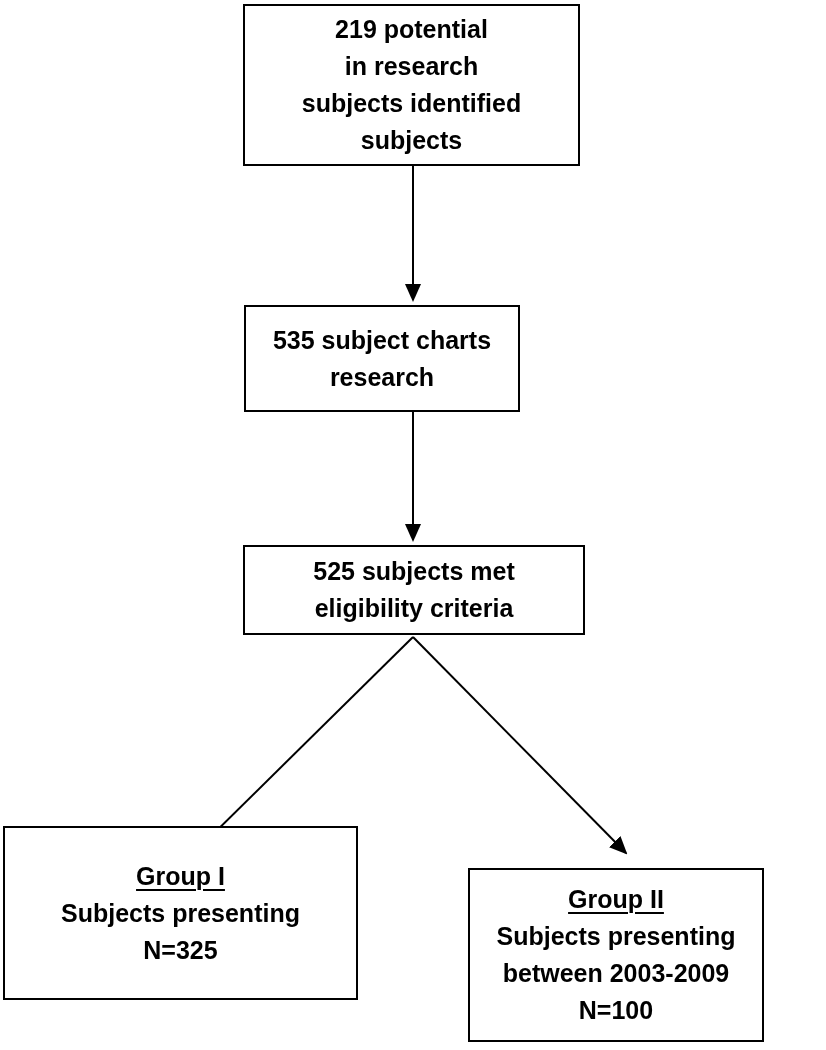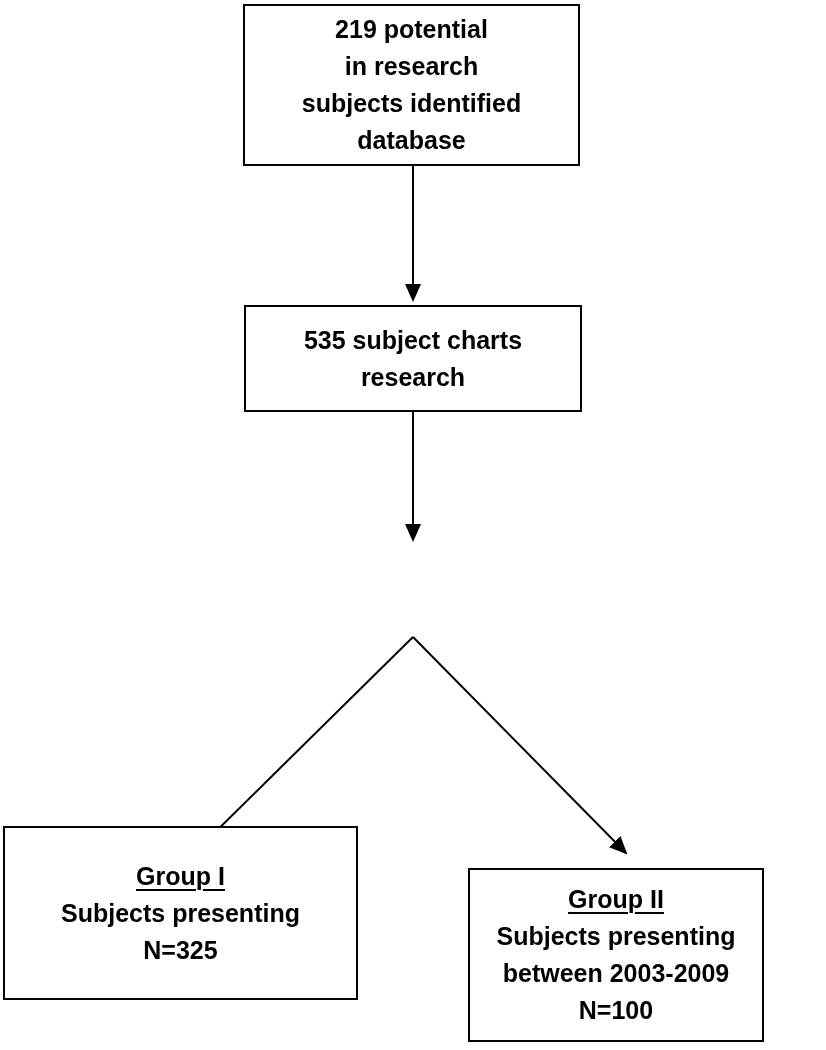--- a/index.html
+++ b/index.html
@@ -41,21 +41,21 @@
     display: flex;
     flex-direction: column;
     justify-content: center;
     align-items: center;
     text-align: center;
     font-weight: bold;
     font-size: 25px;
     line-height: 37px;
   }
   .box-identified { left: 243px; top: 4px;   width: 337px; height: 162px; }
-  .box-located    { left: 244px; top: 305px; width: 338px; height: 107px; }
+  .box-located    { left: 244px; top: 305px; width: 276px; height: 107px; }
   .box-eligible   { left: 243px; top: 545px; width: 342px; height: 90px;  }
   .box-group1     { left: 3px;   top: 826px; width: 355px; height: 174px; }
   .box-group2     { left: 468px; top: 868px; width: 296px; height: 174px; text-align: right; }
   .group-title {
     text-decoration: underline;
     text-decoration-thickness: 2px;
     text-underline-offset: 4px;
   }
 </style>
 </head>
@@ -72,28 +72,32 @@
     <line x1="413" y1="166" x2="413" y2="300" stroke="currentColor" stroke-width="2" marker-end="url(#ah)"></line>
     <line x1="413" y1="412" x2="413" y2="540" stroke="currentColor" stroke-width="2" marker-end="url(#ah)"></line>
     <line x1="413" y1="637" x2="194" y2="853" stroke="currentColor" stroke-width="2" marker-end="url(#ah)"></line>
     <line x1="413" y1="637" x2="626" y2="853" stroke="currentColor" stroke-width="2" marker-end="url(#ah)"></line>
   </svg>
 
   <div class="flow-box box-identified">
     <div>219 potential</div>
     <div>in research</div>
     <div>subjects identified</div>
-    <div>database</div>
+    <div>subjects</div>
   </div>
 
   <div class="flow-box box-located">
     <div>535 subject charts</div>
     <div>research</div>
   </div>
 
+  <div class="flow-box box-eligible">
+    <div>525 subjects met</div>
+    <div>eligibility criteria</div>
+  </div>
 
   <div class="flow-box box-group1">
     <div class="group-title">Group I</div>
     <div>Subjects presenting</div>
     <div>N=325</div>
   </div>
 
   <div class="flow-box box-group2">
     <div class="group-title">Group II</div>
     <div>Subjects presenting</div>

